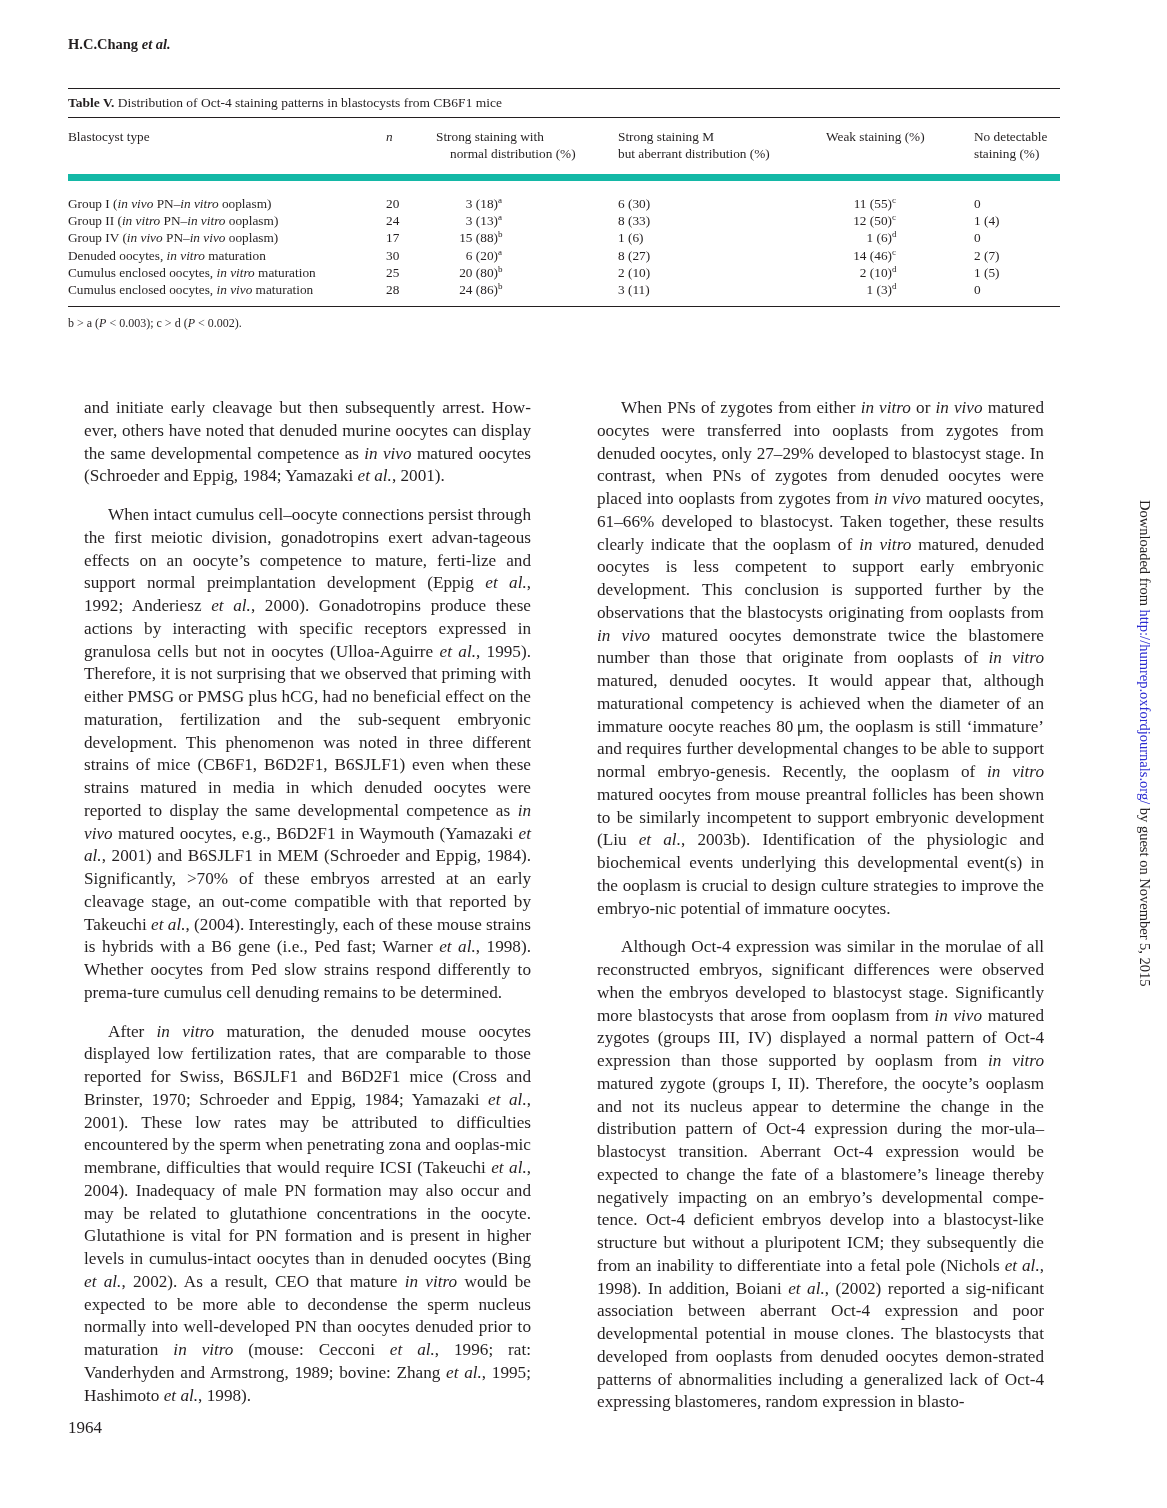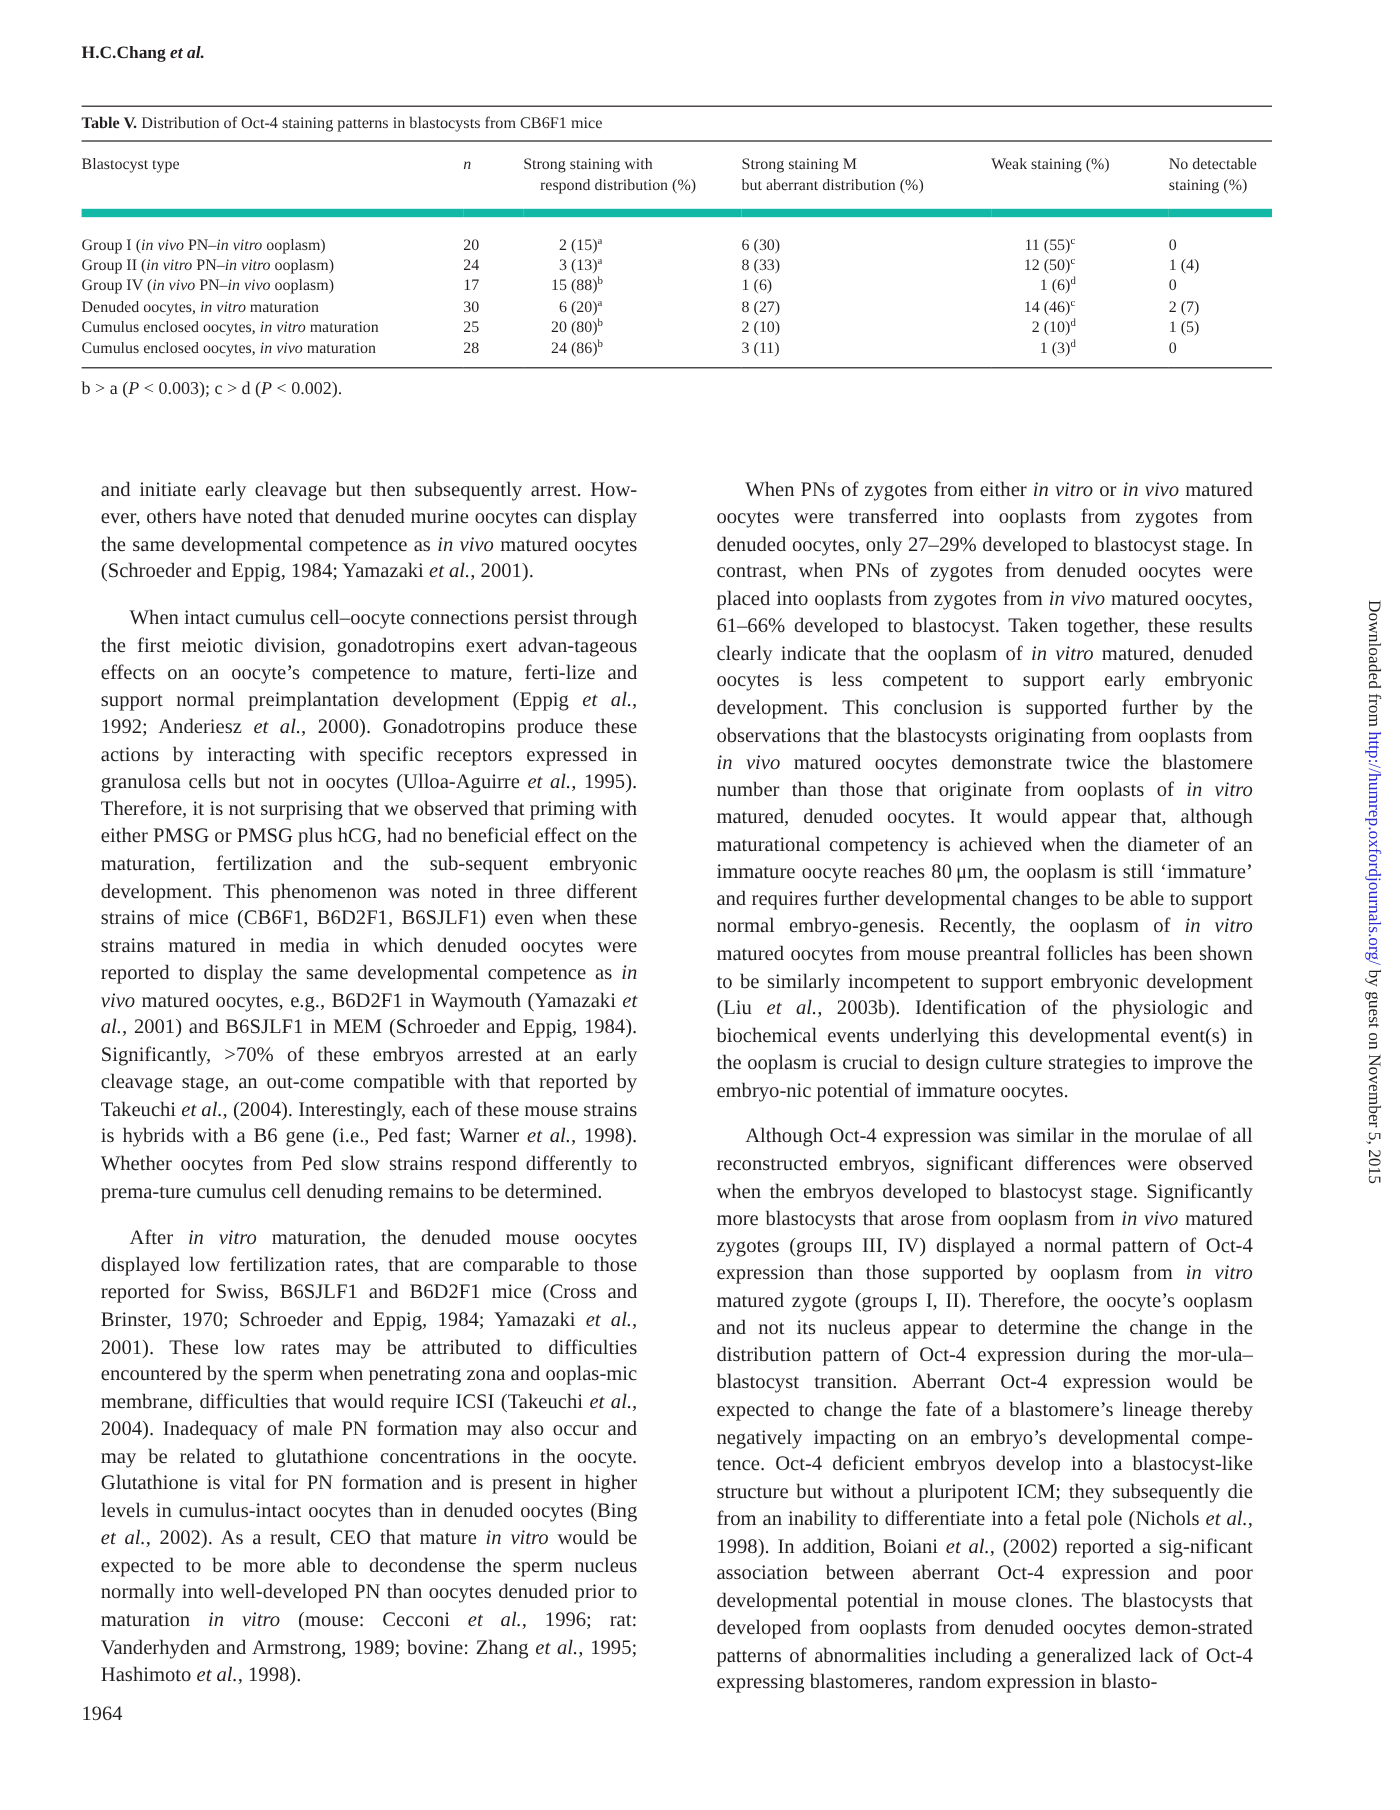--- a/index.html
+++ b/index.html
@@ -24,21 +24,21 @@
   thead tr { border-bottom: 7px solid #14b8a6; }
   tbody { border-bottom: 1px solid #231f20; }
   .c-type { width: 318px; }
   .c-n { width: 50px; }
   .c-normal { width: 182px; }
   .c-aber { width: 208px; }
   .c-weak { width: 148px; }
   .num-r { display: inline-block; width: 62px; text-align: right; }
   .num-w { display: inline-block; width: 66px; text-align: right; }
   sup { font-size: 9px; vertical-align: 5px; line-height: 0; }
-  .footnote { position: absolute; left: 68px; top: 316px; font-size: 15px; }
+  .footnote { position: absolute; left: 68px; top: 316px; font-size: 12px; }
   .footnote i { font-style: italic; }
   .col {
     position: absolute; top: 381px; width: 479px;
     font-size: 17.2px; line-height: 22.75px; text-align: justify;
     hyphens: manual;
   }
   .col-left { left: 68px; }
   .col-right { left: 581px; }
   .col p { margin: 16px; text-indent: 0; }
   .col p.indent { text-indent: 24px; }
@@ -63,31 +63,31 @@
   <div class="caption">
     <b>Table V.</b>
     <span>Distribution of Oct-4 staining patterns in blastocysts from CB6F1 mice</span>
   </div>
   <div class="rule"></div>
   <table>
     <thead>
       <tr>
         <th class="c-type">Blastocyst type</th>
         <th class="c-n"><i>n</i></th>
-        <th class="c-normal"><span>Strong staining with</span><br><span style="padding-left:14px">respond distribution (%)</span></th>
+        <th class="c-normal"><span>Strong staining with</span><br><span style="padding-left:14px">normal distribution (%)</span></th>
         <th class="c-aber"><span>Strong staining M</span><br><span>but aberrant distribution (%)</span></th>
         <th class="c-weak">Weak staining (%)</th>
         <th><span>No detectable</span><br><span>staining (%)</span></th>
       </tr>
     </thead>
     <tbody id="table-body">
         <tr class="first">
           <td><span>Group I (</span><i>in vivo</i><span> PN–</span><i>in vitro</i><span> ooplasm)</span></td>
           <td>20</td>
-          <td><span class="num-r">2 (15)</span><sup>a</sup></td>
+          <td><span class="num-r">3 (18)</span><sup>a</sup></td>
           <td>6 (30)</td>
           <td><span class="num-w">11 (55)</span><sup>c</sup></td>
           <td>0</td>
         </tr>
         <tr>
           <td><span>Group II (</span><i>in vitro</i><span> PN–</span><i>in vitro</i><span> ooplasm)</span></td>
           <td>24</td>
           <td><span class="num-r">3 (13)</span><sup>a</sup></td>
           <td>8 (33)</td>
           <td><span class="num-w">12 (50)</span><sup>c</sup></td>

